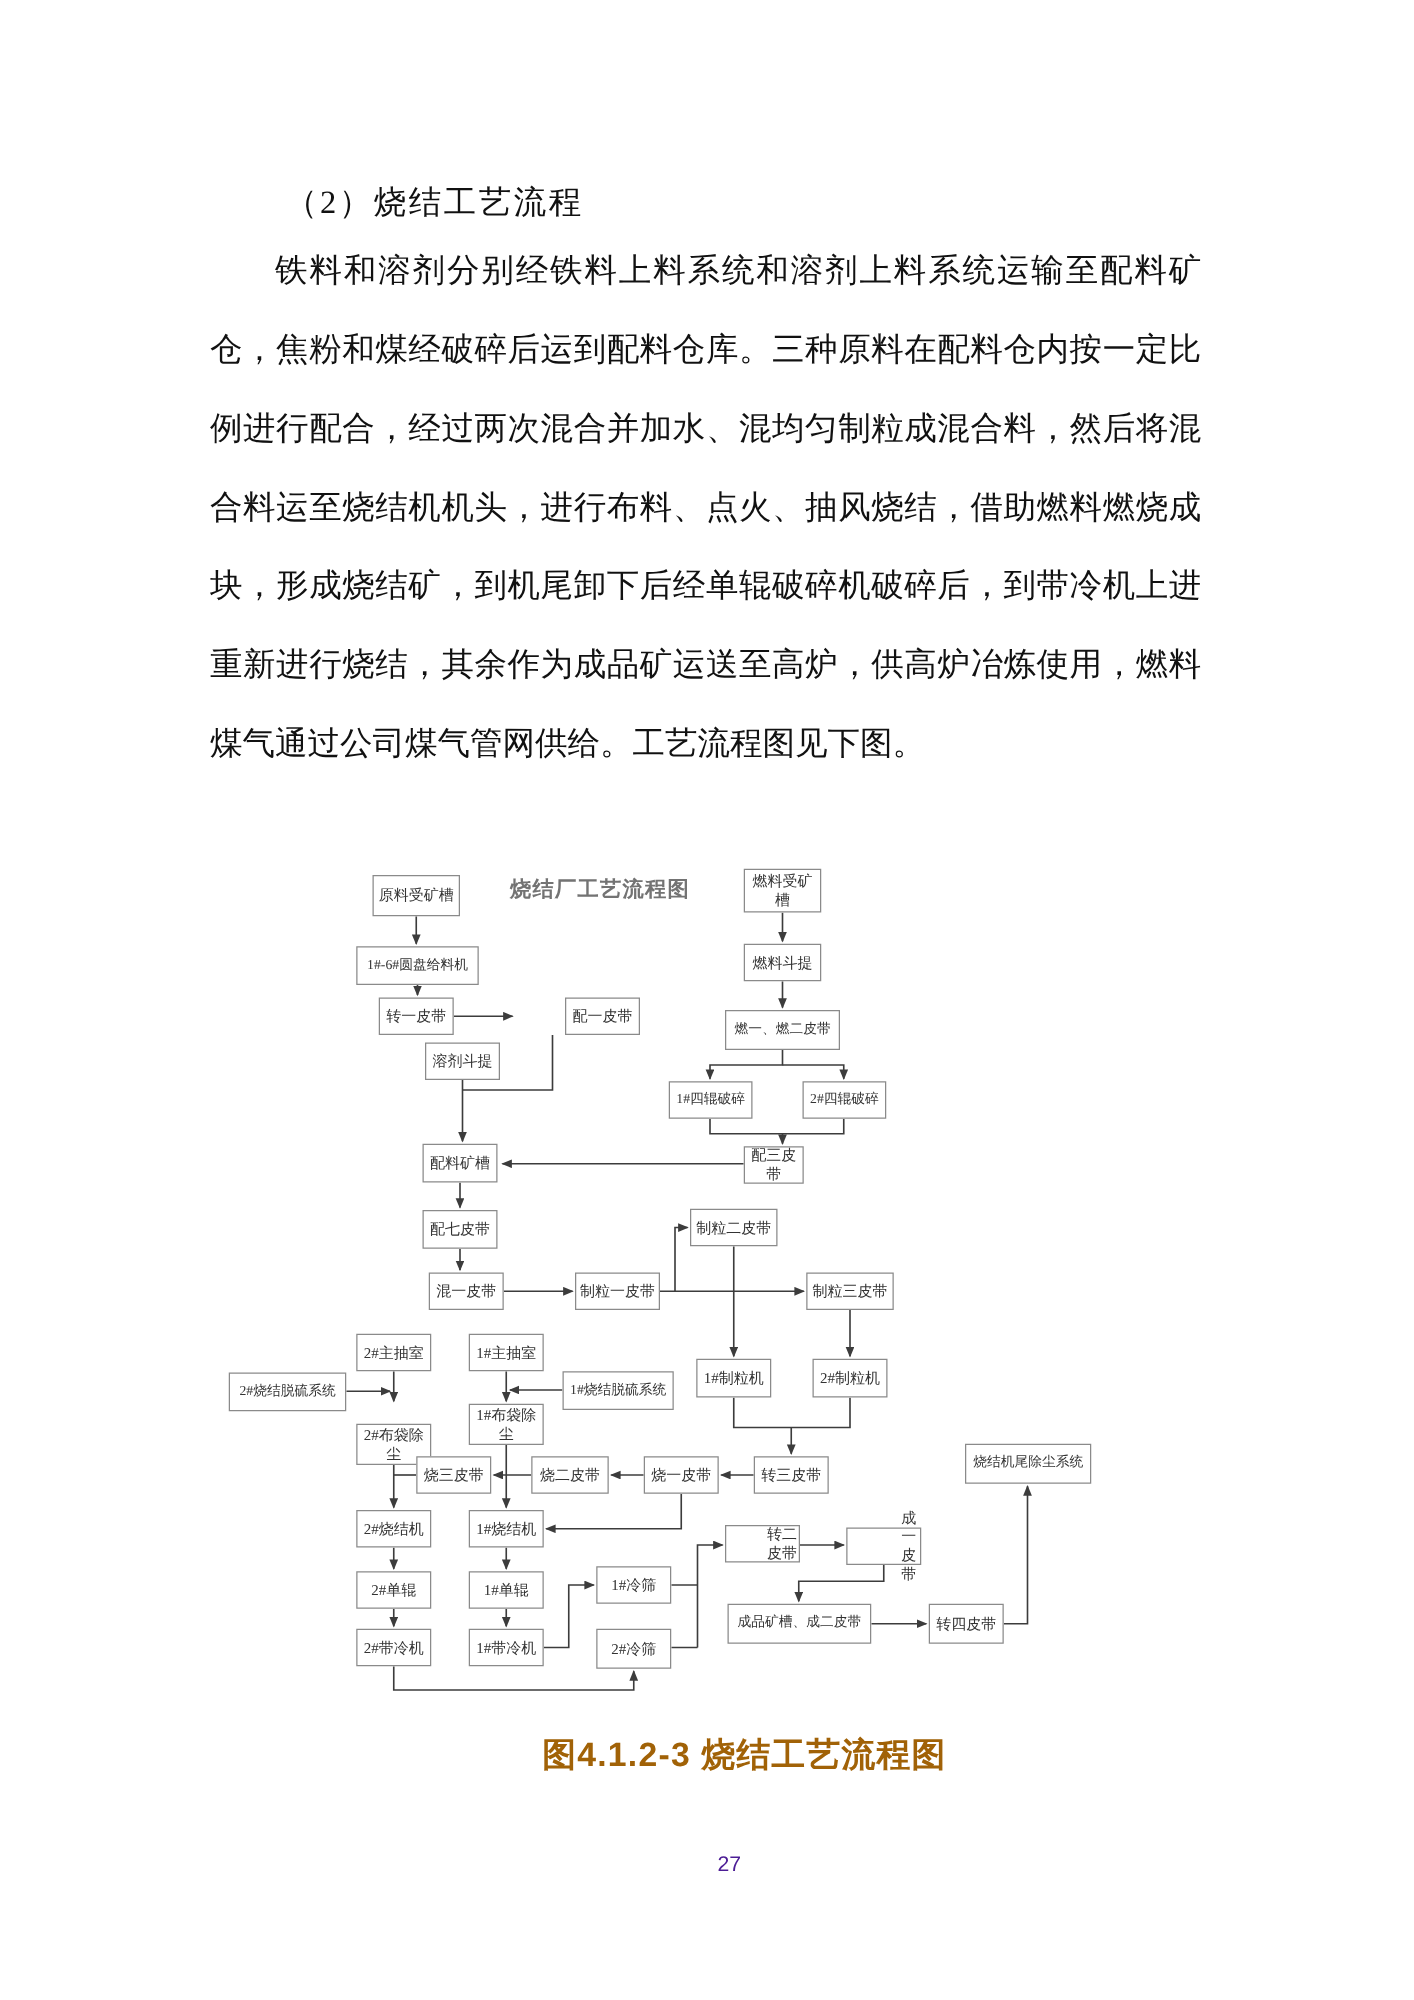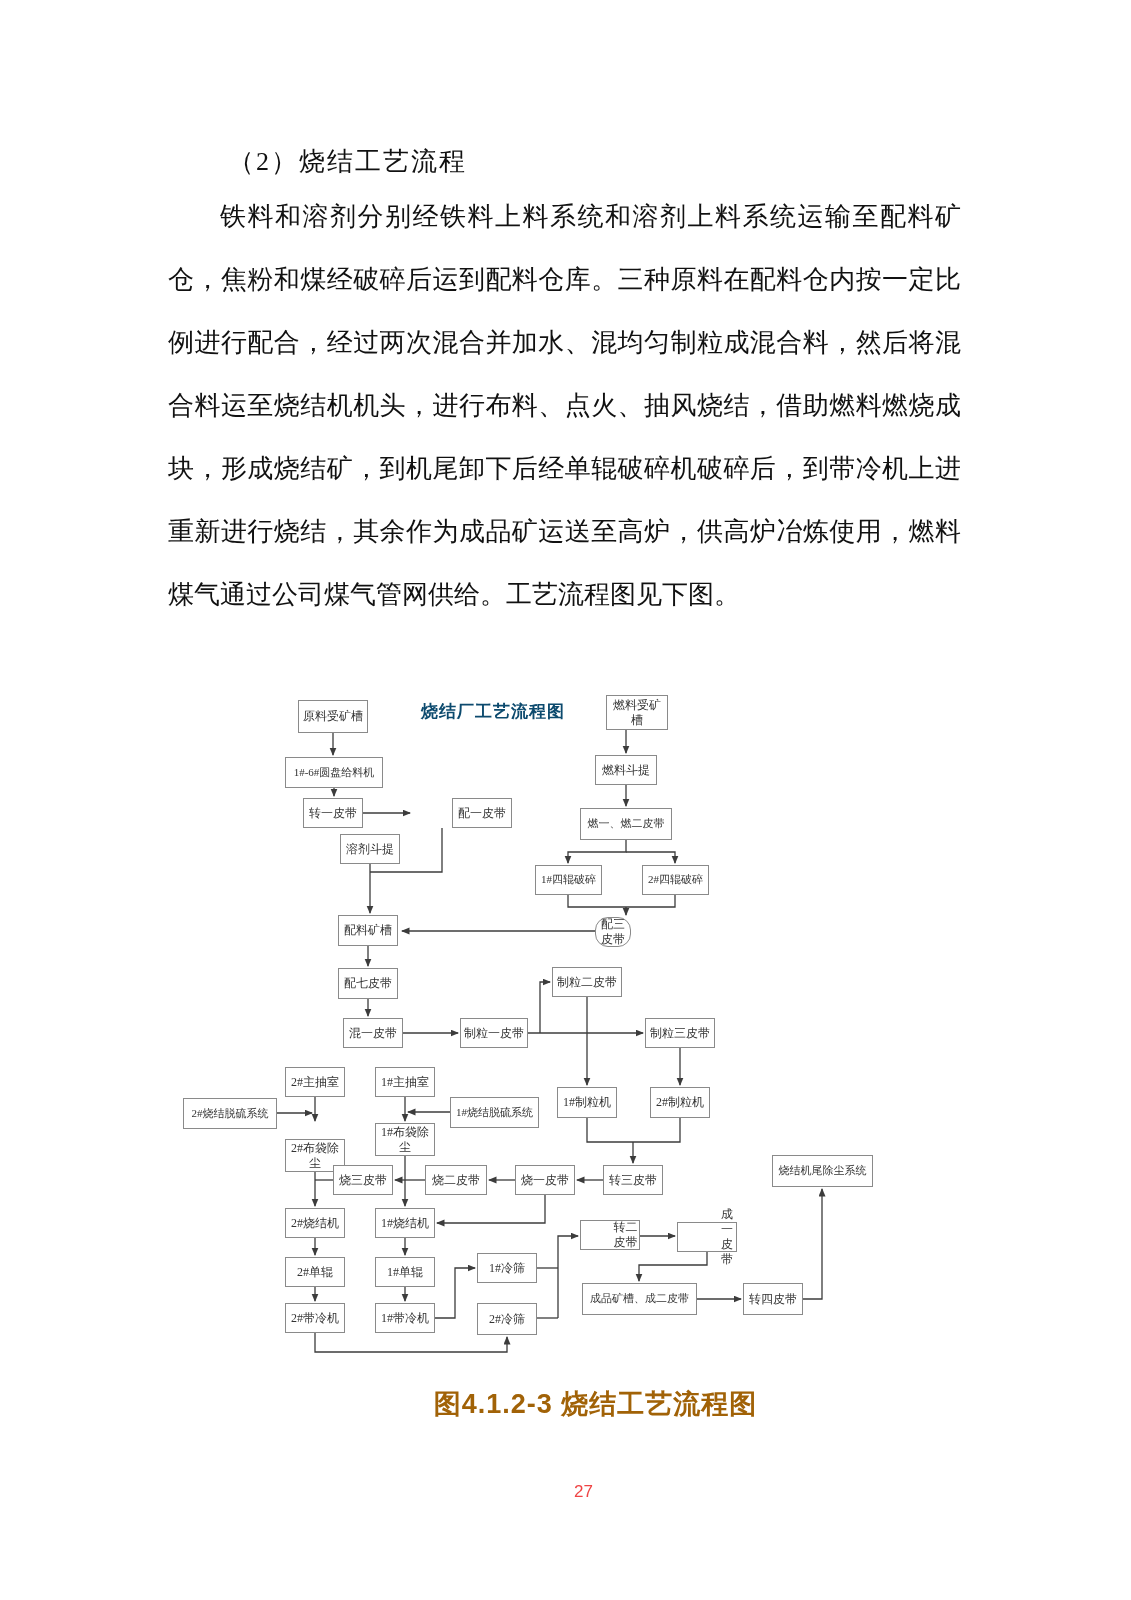--- a/index.html
+++ b/index.html
@@ -16,39 +16,39 @@
   .jline{
     height:63px;line-height:63px;font-size:26px;
     text-align:justify;text-align-last:justify;
   }
   .jline.indent{text-indent:52px;}
   .jline.last{text-align:left;text-align-last:left;}
   .flowchart{
     position:absolute;left:155px;top:660px;width:740px;height:710px;
   }
   .fc-title{
-    position:absolute;left:240px;top:40px;width:170px;text-align:right;
-    font-size:17px;font-weight:bold;letter-spacing:1px;color:#0c4a6e;
+    position:absolute;left:240px;top:40px;width:170px;text-align:center;
+    font-size:17px;font-weight:bold;letter-spacing:1px;color:#737373;
   }
   .fc-edges{position:absolute;left:0;top:0;}
   .fc-node{
     position:absolute;box-sizing:border-box;border:1px solid #8a8a8a;
     background:#fff;display:flex;align-items:center;justify-content:center;
     text-align:center;font-size:12px;color:#333;line-height:1.25;
     white-space:pre-line;padding:1px;
   }
   .caption{
     position:absolute;left:60px;top:1386px;width:1071px;text-align:center;
     font-family:"Liberation Sans","DejaVu Sans",sans-serif;
     font-weight:bold;font-size:27px;color:#a16207;letter-spacing:1px;
   }
   .pagenum{
     position:absolute;left:36px;top:1482px;width:1095px;text-align:center;
     font-family:"Liberation Sans","DejaVu Sans",sans-serif;
-    font-size:17px;color:#ef4444;
+    font-size:17px;color:#4c1d95;
   }
 </style>
 </head>
 <body>
 
 <div class="heading">（2）烧结工艺流程</div>
 
 <div class="para">
   <div class="jline indent">铁料和溶剂分别经铁料上料系统和溶剂上料系统运输至配料矿</div>
   <div class="jline">仓，焦粉和煤经破碎后运到配料仓库。三种原料在配料仓内按一定比</div>
@@ -120,27 +120,27 @@
       <div class="fc-node" style="left: 130px; top: 97px; width: 98px; height: 31px; font-size: 11px;">1#-6#圆盘给料机</div>
       <div class="fc-node" style="left: 148px; top: 138px; width: 60px; height: 30px;">转一皮带</div>
       <div class="fc-node" style="left: 257px; top: 138px; width: 60px; height: 30px; margin-left: 40px;">配一皮带</div>
       <div class="fc-node" style="left: 185px; top: 174px; width: 60px; height: 30px;">溶剂斗提</div>
       <div class="fc-node" style="left: 183px; top: 255px; width: 60px; height: 31px;">配料矿槽</div>
       <div class="fc-node" style="left: 183px; top: 308px; width: 60px; height: 31px;">配七皮带</div>
       <div class="fc-node" style="left: 188px; top: 358px; width: 60px; height: 30px;">混一皮带</div>
       <div class="fc-node" style="left: 305px; top: 358px; width: 68px; height: 30px;">制粒一皮带</div>
       <div class="fc-node" style="left: 397px; top: 307px; width: 70px; height: 30px;">制粒二皮带</div>
       <div class="fc-node" style="left: 490px; top: 358px; width: 70px; height: 30px;">制粒三皮带</div>
-      <div class="fc-node" style="left: 440px; top: 35px; width: 62px; height: 35px; margin-left: 11px;">燃料受矿
+      <div class="fc-node" style="left: 440px; top: 35px; width: 62px; height: 35px;">燃料受矿
 槽</div>
       <div class="fc-node" style="left: 440px; top: 95px; width: 62px; height: 30px;">燃料斗提</div>
       <div class="fc-node" style="left: 425px; top: 148px; width: 92px; height: 32px; font-size: 11px;">燃一、燃二皮带</div>
       <div class="fc-node" style="left: 380px; top: 205px; width: 67px; height: 30px; font-size: 11px;">1#四辊破碎</div>
       <div class="fc-node" style="left: 487px; top: 205px; width: 67px; height: 30px; font-size: 11px;">2#四辊破碎</div>
-      <div class="fc-node" style="left: 440px; top: 257px; width: 36px; height: 30px; border-radius: 13px;">配三皮带</div>
+      <div class="fc-node" style="left: 440px; top: 257px; width: 48px; height: 30px;">配三皮带</div>
       <div class="fc-node" style="left: 130px; top: 407px; width: 60px; height: 30px;">2#主抽室</div>
       <div class="fc-node" style="left: 220px; top: 407px; width: 60px; height: 30px;">1#主抽室</div>
       <div class="fc-node" style="left: 28px; top: 438px; width: 94px; height: 31px; font-size: 11px;">2#烧结脱硫系统</div>
       <div class="fc-node" style="left: 295px; top: 437px; width: 89px; height: 31px; font-size: 11px;">1#烧结脱硫系统</div>
       <div class="fc-node" style="left: 130px; top: 463px; width: 60px; height: 33px; margin-top: 16px;">2#布袋除
 尘</div>
       <div class="fc-node" style="left: 220px; top: 463px; width: 60px; height: 33px;">1#布袋除
 尘</div>
       <div class="fc-node" style="left: 402px; top: 427px; width: 60px; height: 31px;">1#制粒机</div>
       <div class="fc-node" style="left: 495px; top: 427px; width: 60px; height: 31px;">2#制粒机</div>

